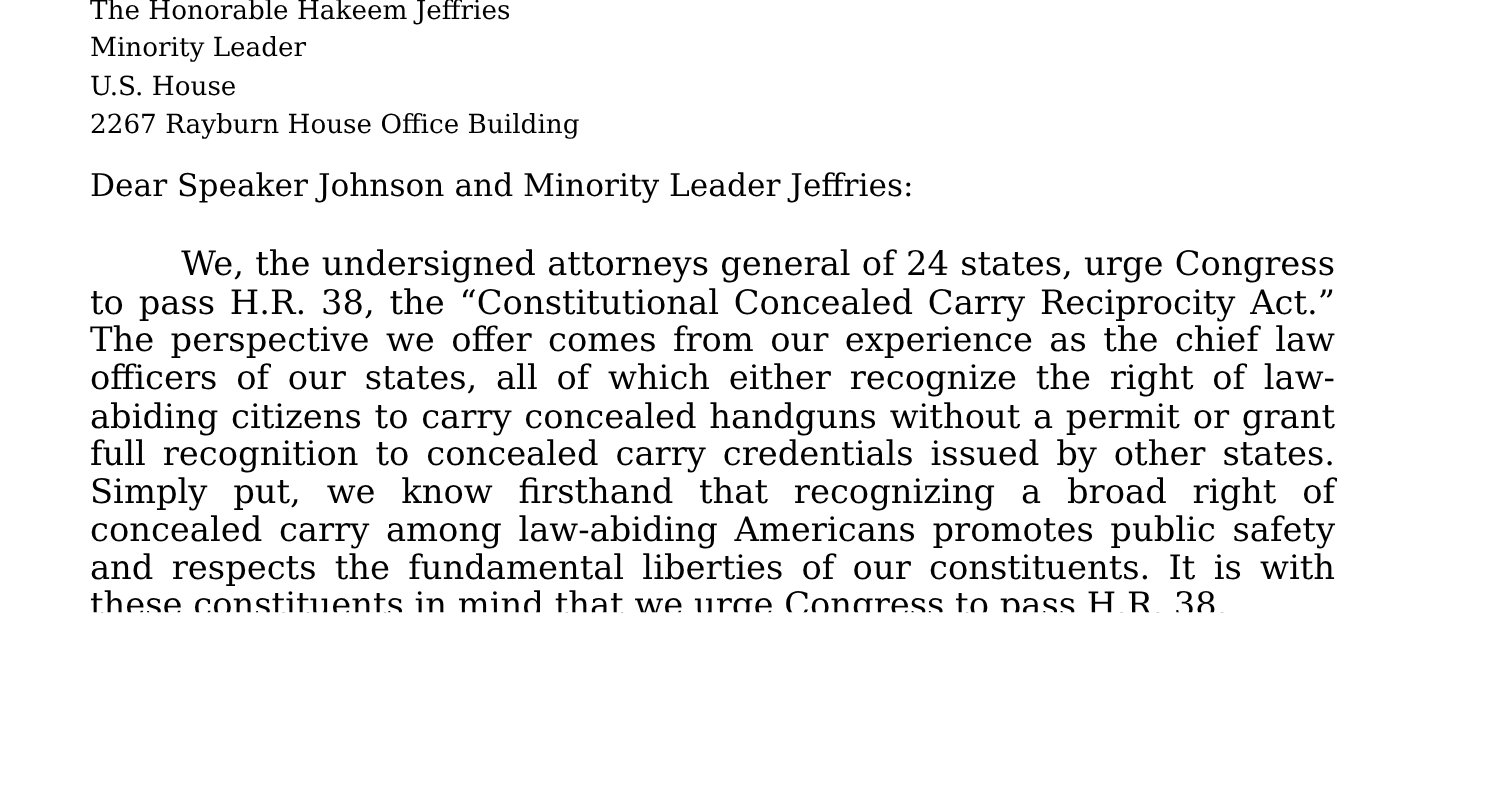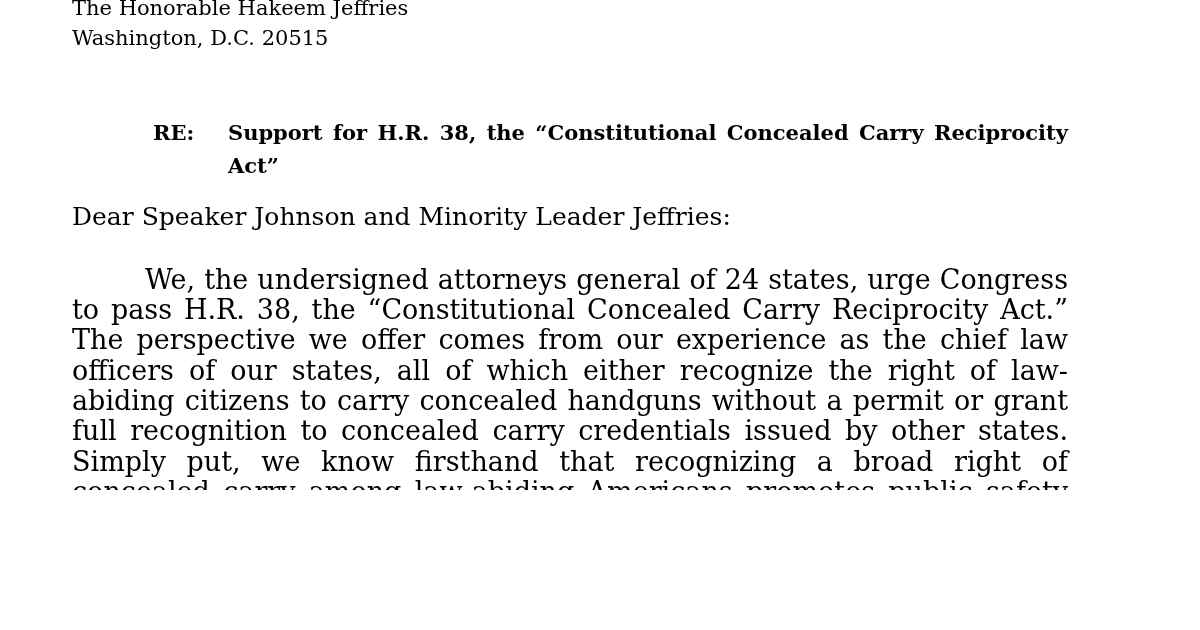--- a/index.html
+++ b/index.html
@@ -58,26 +58,24 @@
   }
 </style>
 </head>
 <body>
 
 <div class="page">
   <div class="content">
 
     <div class="address">
       <div class="addr-line">The Honorable Hakeem Jeffries</div>
-      <div class="addr-line">Washington, D.C. 20515</div>
+      <div class="addr-line">Minority Leader</div>
+      <div class="addr-line">U.S. House</div>
+      <div class="addr-line">2267 Rayburn House Office Building</div>
     </div>
 
-    <div class="re">
-      <span class="re-label">RE:</span>
-      <span class="re-text">Support for H.R. 38, the “Constitutional Concealed Carry Reciprocity Act”</span>
-    </div>
 
     <p class="salutation">Dear Speaker Johnson and Minority Leader Jeffries:</p>
 
     <p class="body-para">We, the undersigned attorneys general of 24 states, urge Congress to pass H.R. 38, the “Constitutional Concealed Carry Reciprocity Act.” The perspective we offer comes from our experience as the chief law officers of our states, all of which either recognize the right of law-abiding citizens to carry concealed handguns without a permit or grant full recognition to concealed carry credentials issued by other states. Simply put, we know firsthand that recognizing a broad right of concealed carry among law-abiding Americans promotes public safety and respects the fundamental liberties of our constituents. It is with these constituents in mind that we urge Congress to pass H.R. 38.</p>
 
   </div>
 </div>
 
 </body></html>

